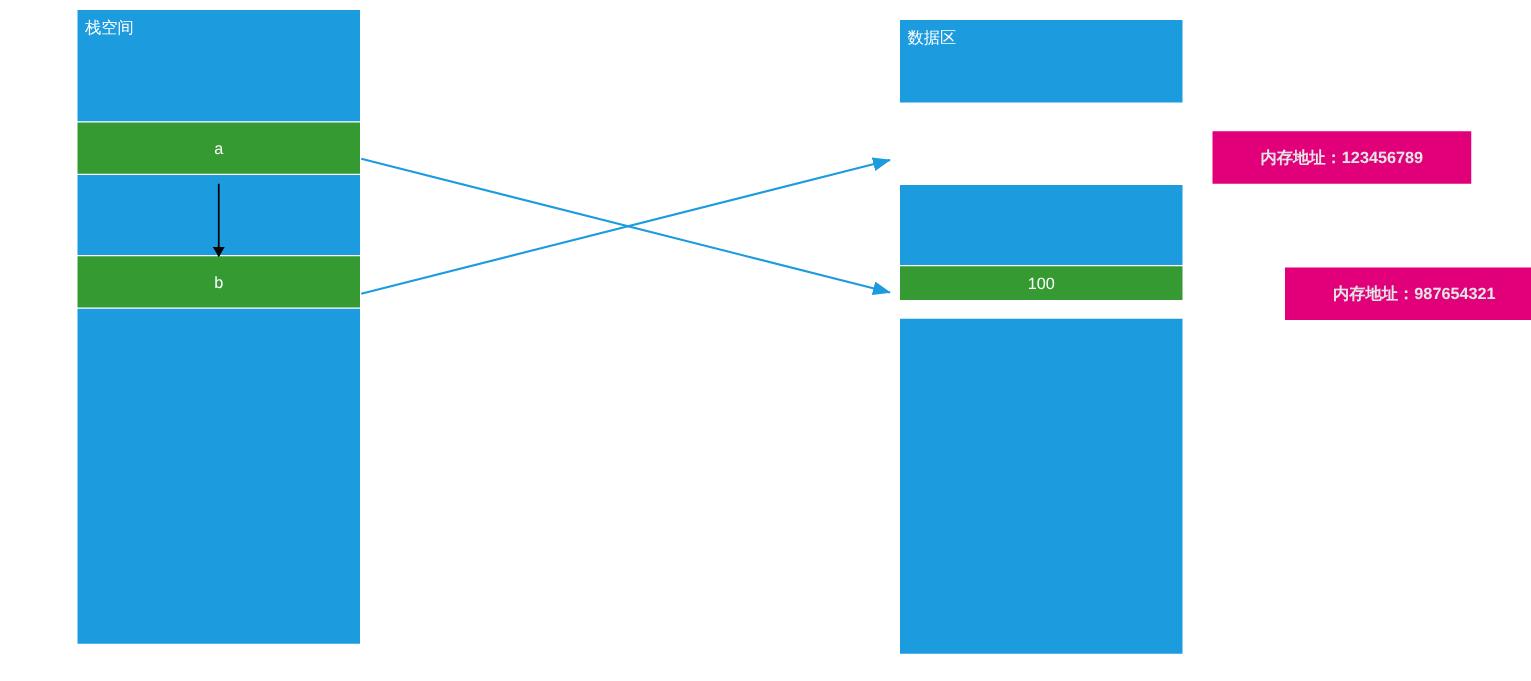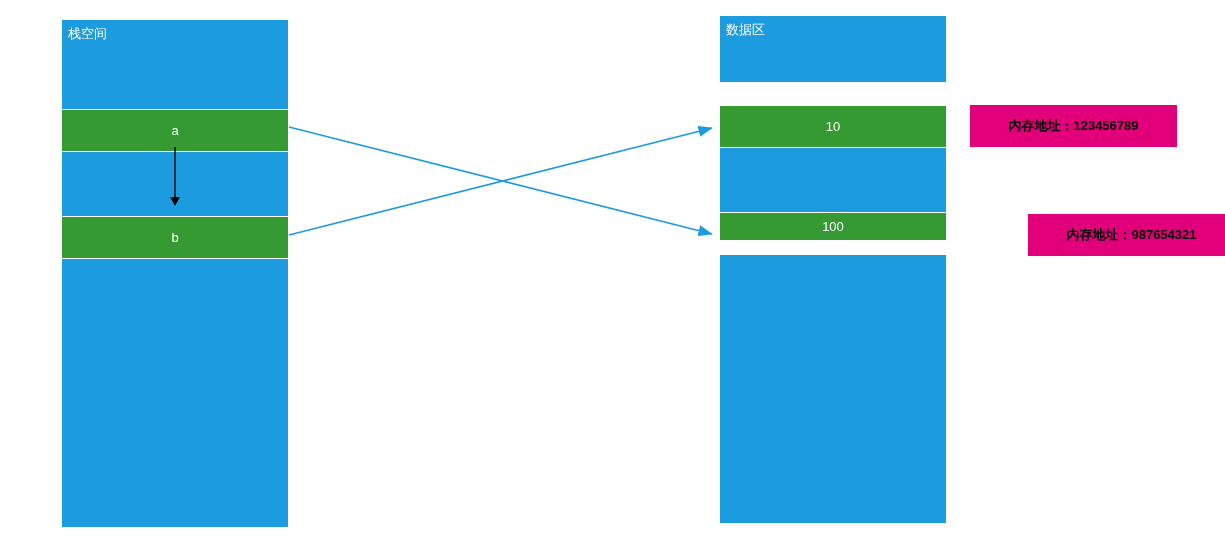--- a/index.html
+++ b/index.html
@@ -47,54 +47,53 @@
     font-size: 13px;
   }
   .addr-box {
     position: absolute;
     width: 207px;
     height: 42px;
     background: #e1007a;
     display: flex;
     align-items: center;
     justify-content: center;
-    color: #000000;
+    color: #e5e5e5;
     font-size: 13px;
     font-weight: bold;
     white-space: nowrap;
   }
   #arrow-layer {
     position: absolute;
     left: 0; top: 0;
     width: 1225px;
     height: 545px;
     pointer-events: none;
   }
 </style>
 </head>
 <body>
 
 <div id="canvas">
 
-  <div class="col" id="col-stack" style="left:62px; top:20px; height:507px;">
+  <div class="col" id="col-stack" style="left:62px; top:8px; height:507px;">
     <div class="seg seg-blue seg-label-top" style="top:0px; height:89px;">栈空间</div>
 
     <div class="seg seg-green seg-center" style="top:90px; height:41px;">a</div>
 
     <div class="seg seg-blue" style="top:132px; height:64px;"></div>
 
     <div class="seg seg-green seg-center" style="top:197px; height:41px;">b</div>
 
     <div class="seg seg-blue" style="top:239px; height:268px;"></div>
   </div>
 
   <div class="col" id="col-data" style="left:720px; top:16px; height:507px;">
     <div class="seg seg-blue seg-label-top" style="top:0px; height:66px;">数据区</div>
 
-    <div class="seg seg-green seg-center" style="top:90px; height:41px;">10</div>
 
     <div class="seg seg-blue" style="top:132px; height:64px;"></div>
 
     <div class="seg seg-green seg-center" style="top:197px; height:27px;">100</div>
 
     <div class="seg seg-blue" style="top:239px; height:268px;"></div>
   </div>
 
   <div class="addr-box" style="left:970px; top:105px;">内存地址：123456789</div>
 

